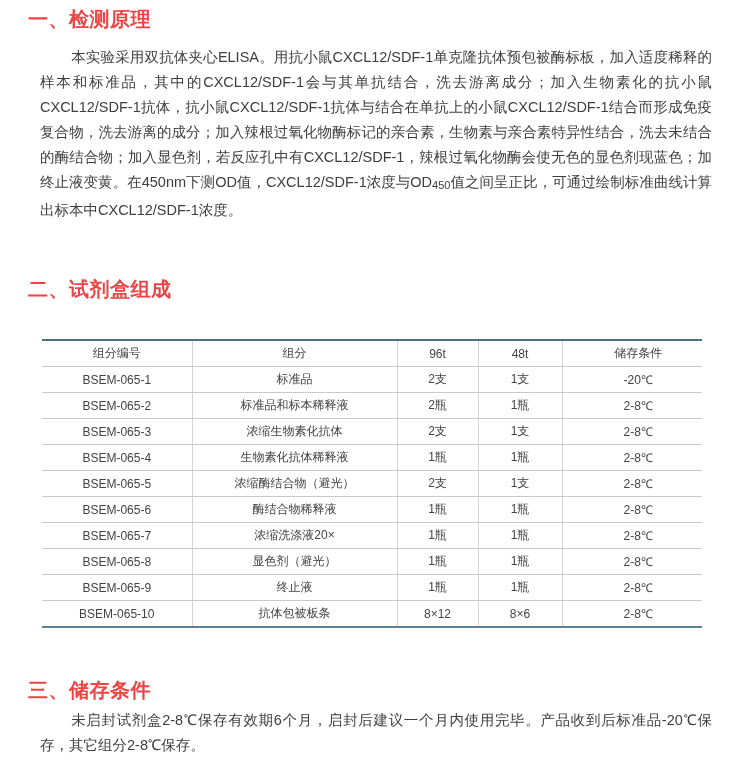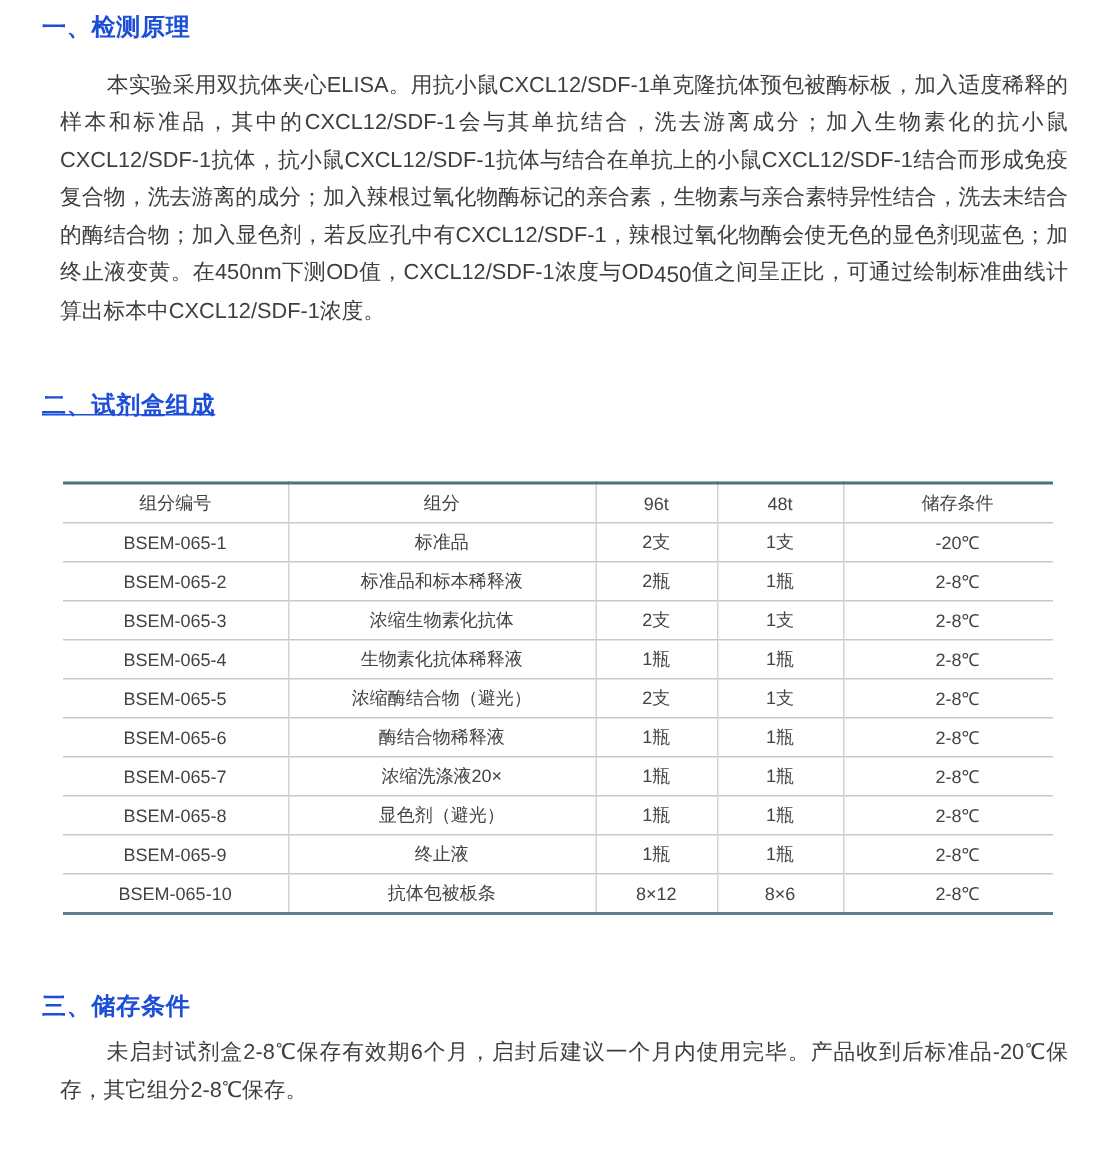--- a/index.html
+++ b/index.html
@@ -10,39 +10,39 @@
   body {
     width: 744px;
     height: 772px;
     overflow: hidden;
     font-family: "Liberation Sans", sans-serif;
     color: #3d3d3d;
   }
   .section-heading {
     margin: 0;
     padding-left: 28px;
-    font-size: 16px;
+    font-size: 20px;
     line-height: 28px;
     font-weight: bold;
-    color: #1d4ed8;
+    color: #ef4444;
     letter-spacing: 0.5px;
   }
   .heading-1 { margin-top: 5px; }
-  .heading-2 { margin-top: 36px; text-decoration: underline; }
+  .heading-2 { margin-top: 52px; }
   .heading-3 { margin-top: 48px; }
   .body-text {
     margin: 12px 32px 0 40px;
     font-size: 14.5px;
     line-height: 25px;
     text-align: justify;
     text-indent: 2.15em;
     color: #3e3e3e;
   }
   .body-text sub {
-    font-size: 15px;
+    font-size: 11px;
     vertical-align: -2px;
   }
   .storage-text { margin-top: 4px; }
   table.kit-table {
     width: 660px;
     margin: 36px 0 0 42px;
     border-collapse: collapse;
     table-layout: fixed;
     font-size: 12px;
     color: #434343;

